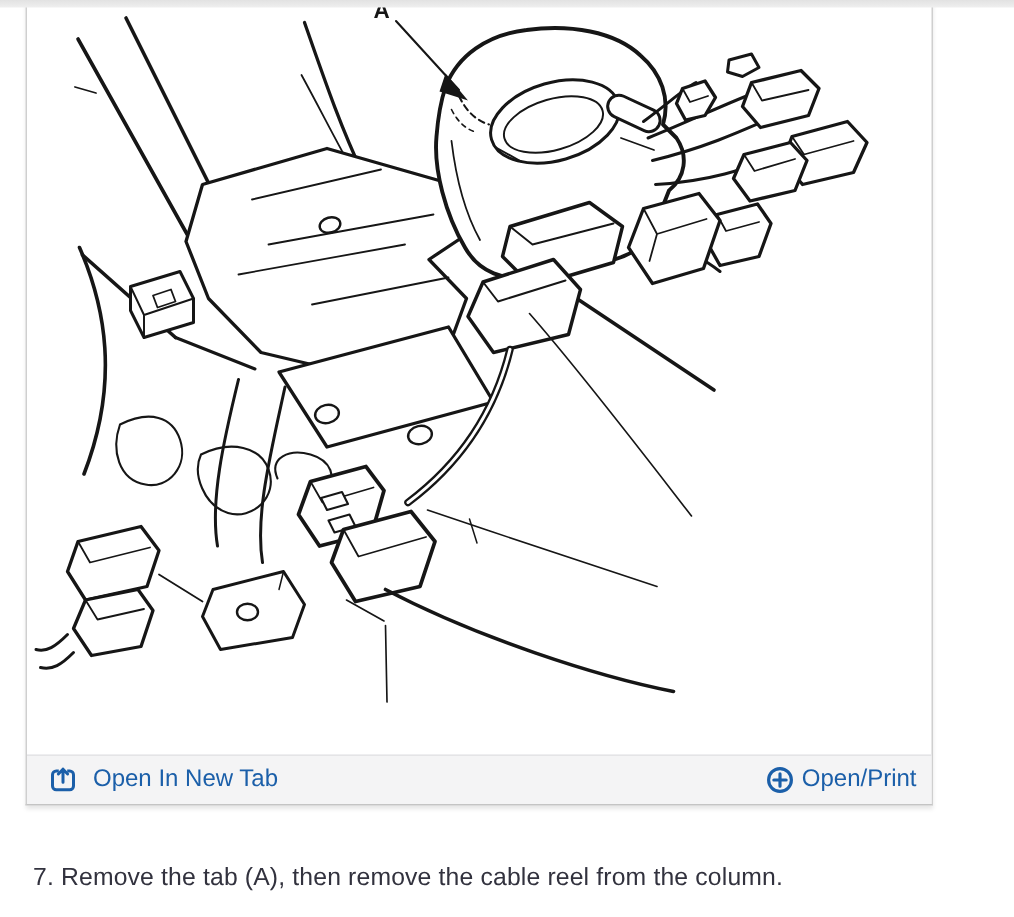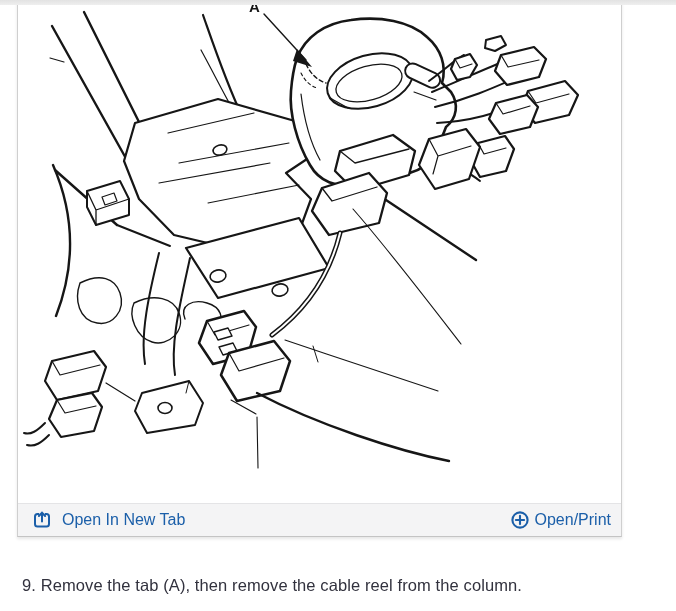--- a/index.html
+++ b/index.html
@@ -162,13 +162,13 @@
           <path d="M10,5.9 V14.1 M5.9,10 H14.1" stroke-linecap="round"></path>
         </svg>
       </span>
       <span>Open/Print</span>
     </a>
   </div>
 </div>
 
 <div class="top-strip"></div>
 
-<div class="step">9. Remove the tab (A), then remove the cable reel from the column.</div>
+<div class="step">7. Remove the tab (A), then remove the cable reel from the column.</div>
 
 </body></html>

